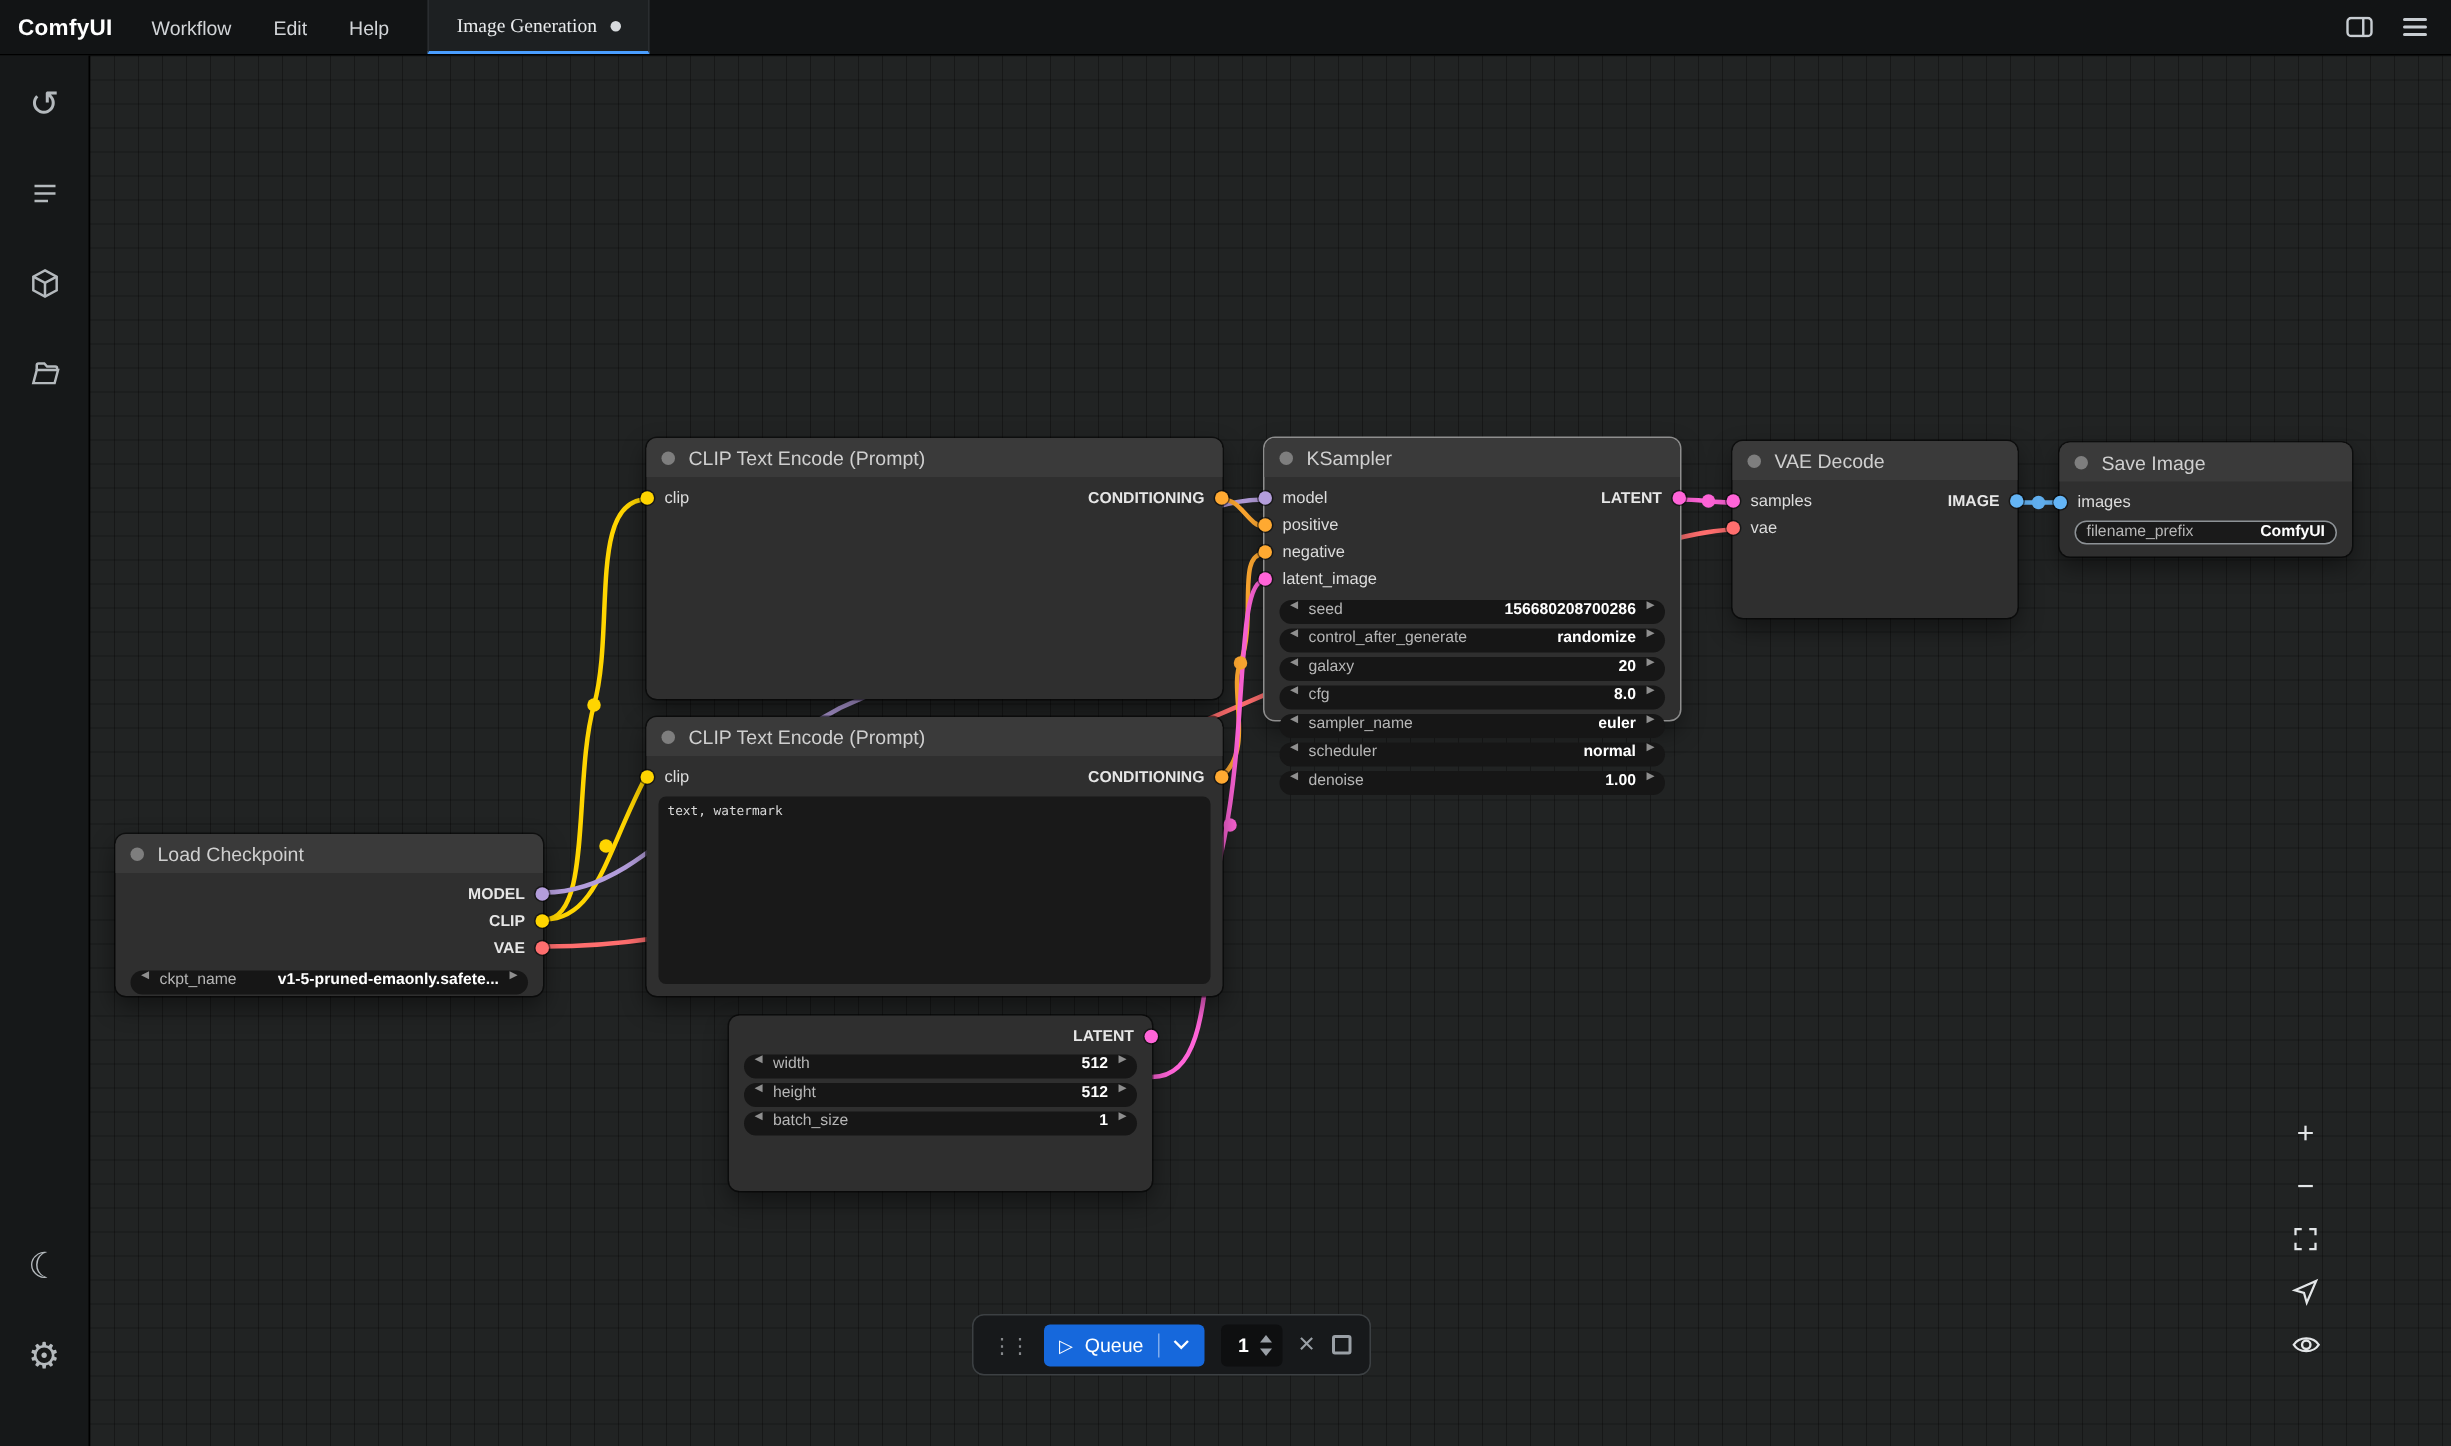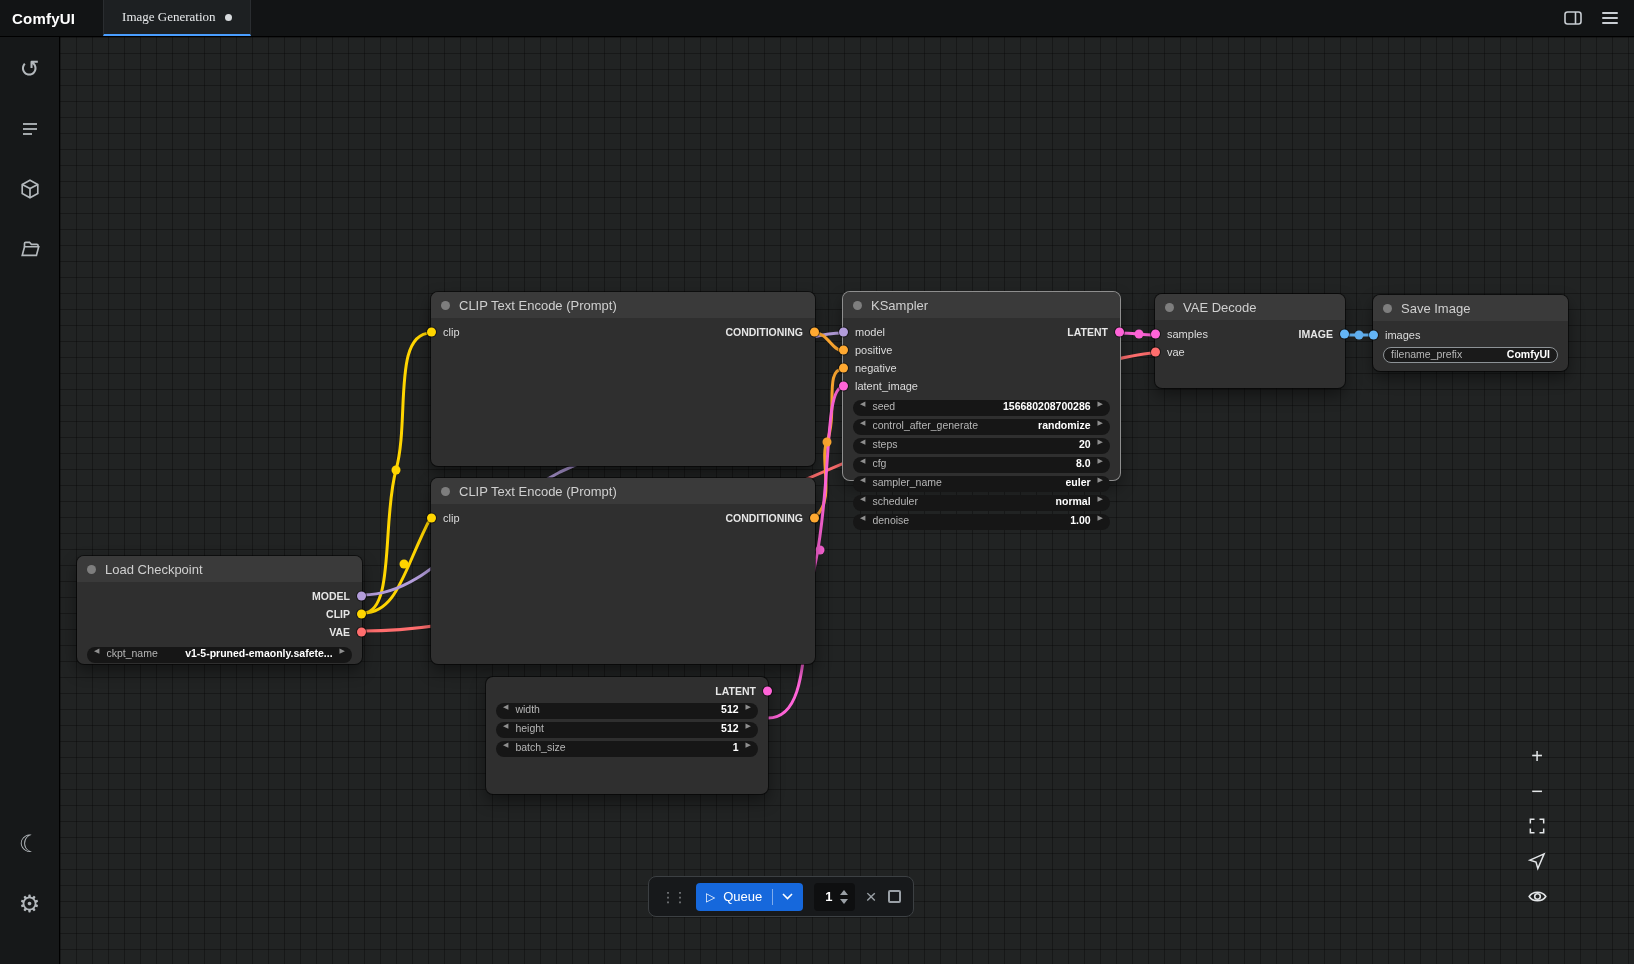--- a/index.html
+++ b/index.html
@@ -128,20 +128,25 @@
     <circle cx="396" cy="470" r="4.5" fill="#FFD500"></circle>
     <circle cx="404" cy="564" r="4.5" fill="#FFD500"></circle>
     <circle cx="827" cy="442" r="4.5" fill="#FFA931"></circle>
     <circle cx="820" cy="550" r="4.5" fill="#FF64D8"></circle>
     <circle cx="1139" cy="334" r="4.5" fill="#FF64D8"></circle>
     <circle cx="1359" cy="335" r="4.5" fill="#64B5F6"></circle>
   </svg>
 
   <header id="topbar">
     <div class="logo">ComfyUI</div>
+    <nav class="menu">
+      <span class="mitem">Workflow</span>
+      <span class="mitem">Edit</span>
+      <span class="mitem">Help</span>
+    </nav>
     <div class="tab">
       <span class="tab-label">Image Generation</span>
       <span class="tab-dot"></span>
     </div>
     <div class="tb-right">
       <span class="tb-icon">
         <svg width="18" height="14">
             <rect x="1" y="1" width="16" height="12" rx="2.5" fill="none" stroke="#c8cdd2" stroke-width="1.6"></rect>
             <line x1="11.5" y1="1" x2="11.5" y2="13" stroke="#c8cdd2" stroke-width="1.6"></line>
           </svg>
@@ -227,20 +232,21 @@
       <span class="cdot"></span>
       <span class="ttext">CLIP Text Encode (Prompt)</span>
     </header>
     <div class="pbody">
       <div class="prow">
         <span class="pdot in c-clip"></span>
         <span class="in-label">clip</span>
         <span class="out-label">CONDITIONING</span>
         <span class="pdot out c-cond"></span>
       </div>
+      <div class="ta" style="height:125px">text, watermark</div>
     </div>
   </section>
 
   <section class="node" style="left:486px;top:677px;width:282px;height:117px">
     <div class="pbody">
       <div class="prow">
         <span class="out-label">LATENT</span>
         <span class="pdot out c-latent"></span>
       </div>
       <div class="widget">
@@ -295,21 +301,21 @@
         <span class="arr">▶</span>
       </div>
       <div class="widget">
         <span class="arr">◀</span>
         <span class="lbl">control_after_generate</span>
         <span class="val">randomize</span>
         <span class="arr">▶</span>
       </div>
       <div class="widget">
         <span class="arr">◀</span>
-        <span class="lbl">steps</span>
+        <span class="lbl">galaxy</span>
         <span class="val">20</span>
         <span class="arr">▶</span>
       </div>
       <div class="widget">
         <span class="arr">◀</span>
         <span class="lbl">cfg</span>
         <span class="val">8.0</span>
         <span class="arr">▶</span>
       </div>
       <div class="widget">
@@ -326,21 +332,21 @@
       </div>
       <div class="widget">
         <span class="arr">◀</span>
         <span class="lbl">denoise</span>
         <span class="val">1.00</span>
         <span class="arr">▶</span>
       </div>
     </div>
   </section>
 
-  <section class="node" style="left:1155px;top:294px;width:190px;height:94px">
+  <section class="node" style="left:1155px;top:294px;width:190px;height:118px">
     <header class="ntitle">
       <span class="cdot"></span>
       <span class="ttext">VAE Decode</span>
     </header>
     <div class="pbody">
       <div class="prow">
         <span class="pdot in c-latent"></span>
         <span class="in-label">samples</span>
         <span class="out-label">IMAGE</span>
         <span class="pdot out c-image"></span>

